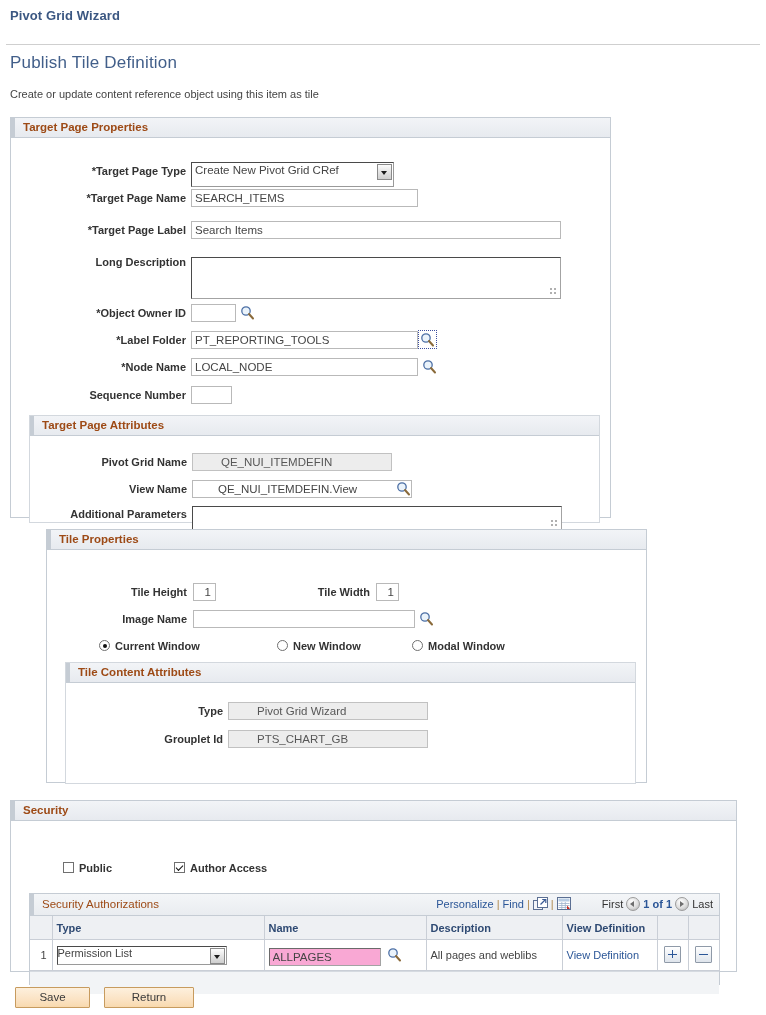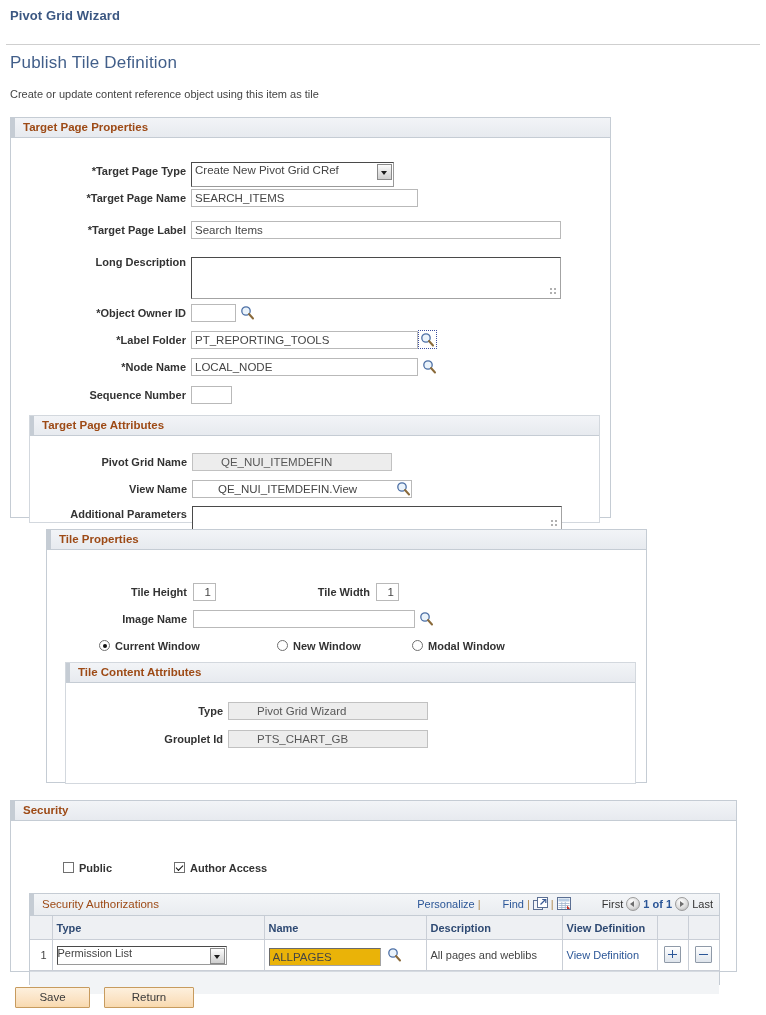--- a/index.html
+++ b/index.html
@@ -274,21 +274,20 @@
     position: absolute;
     right: 6px;
     top: 3px;
     font-size: 11px;
     white-space: nowrap;
     color: #333;
   }
   .grid-tools a {
     color: #2b5697;
     text-decoration: none;
-    margin-left: 19px;
   }
   .grid-tools .sep { color: #b08a4e; margin: 0 3px; }
   .pg-txt { color: #333; }
   .pg-cur { font-weight: bold; color: #2b5697; }
 
   .ic-viewall, .ic-xls {
     display: inline-block;
     vertical-align: -3px;
     width: 15px;
     height: 14px;
@@ -377,21 +376,21 @@
     background: #ffffff;
     vertical-align: middle;
   }
   .cell-sel .sel-txt { left: 3px; top: 1px; }
   .cell-inp {
     box-sizing: border-box;
     height: 18px;
     border: 1px solid #a3a3a3;
     border-top-color: #6a6a6a;
     border-left-color: #6a6a6a;
-    background: #eab308;
+    background: #f9a8d4;
     font-family: "Liberation Sans", sans-serif;
     font-size: 11.5px;
     color: #454545;
     padding: 1px 3px;
     vertical-align: middle;
   }
   .plusminus {
     display: inline-block;
     width: 17px;
     height: 17px;

